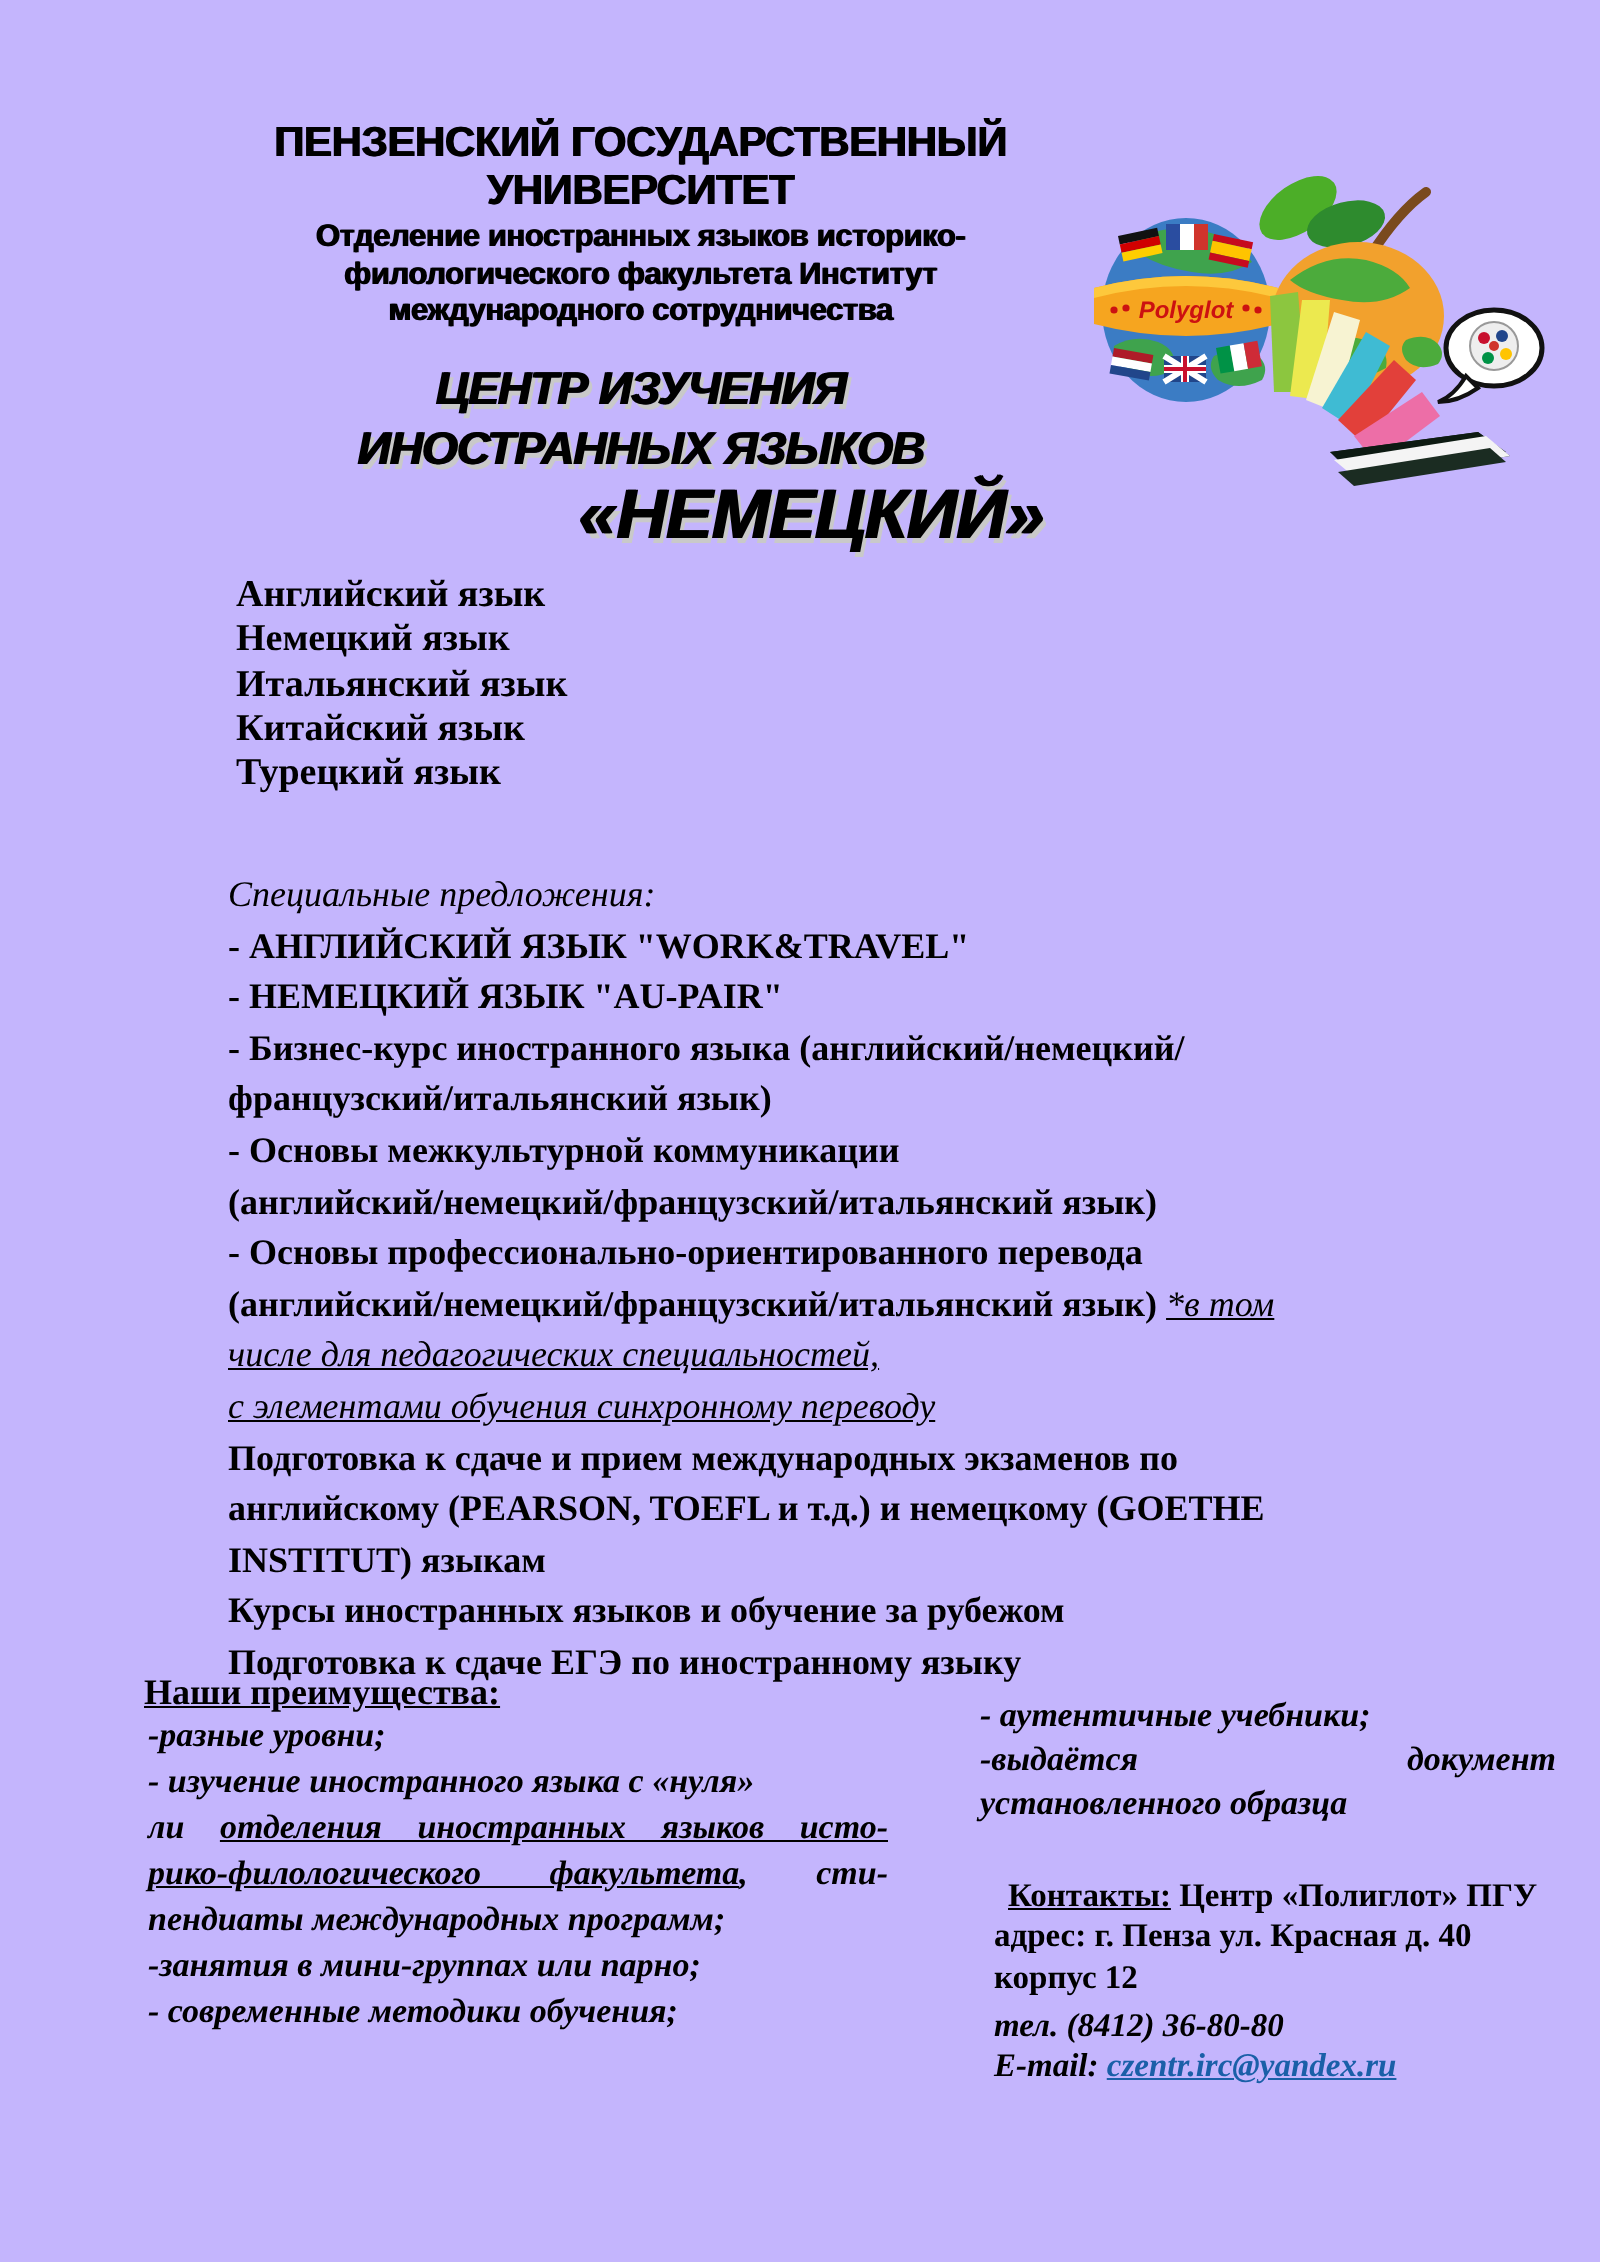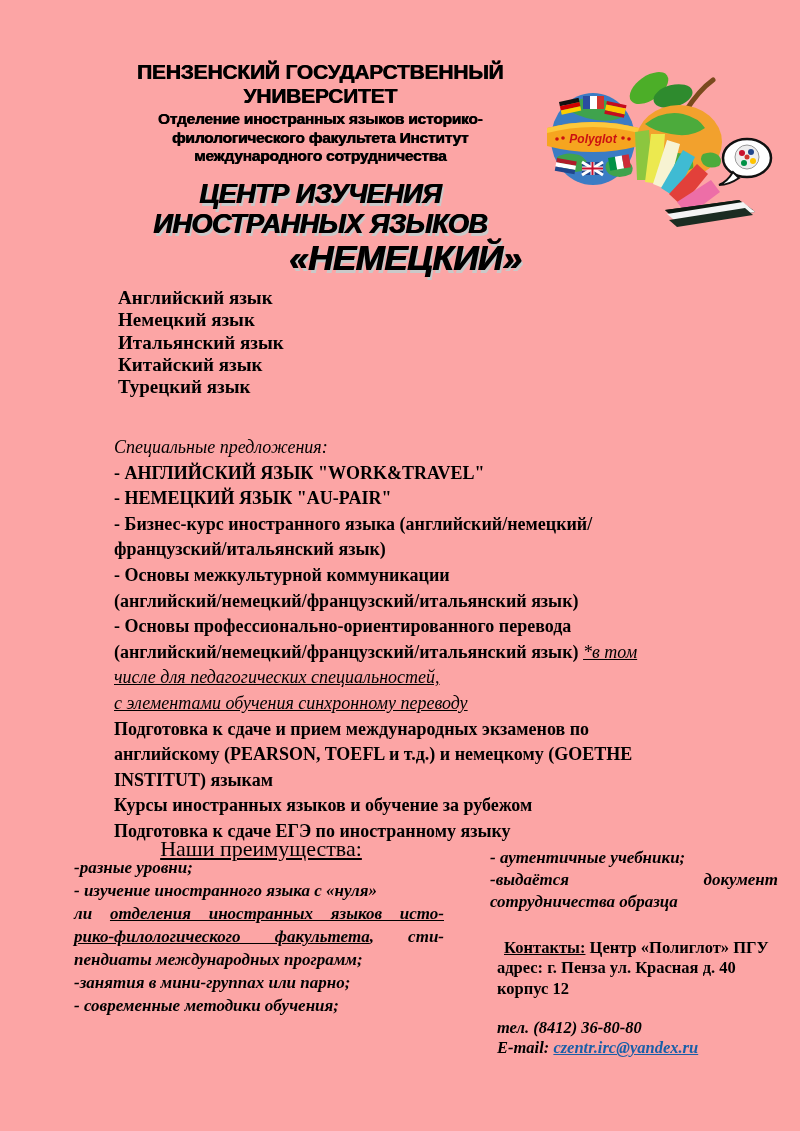--- a/index.html
+++ b/index.html
@@ -1,63 +1,63 @@
 <!DOCTYPE html>
 <html><head>
 <meta charset="utf-8">
 <style>
   * { margin:0; padding:0; box-sizing:border-box; }
   html,body { background:#fff; }
   .page {
-    position:relative; width:800px; height:1131px; background:#fca5a5;
+    position:relative; width:800px; height:1131px; background:#c4b5fd;
     font-family:"Liberation Serif", serif; color:#000; overflow:hidden;
   }
   
   .header-block { position:absolute; left:65px; top:60px; width:510px; text-align:center; }
   .u-heavy {
     font-family:"Liberation Sans", sans-serif; font-weight:bold;
     letter-spacing:-0.2px; text-shadow:0.7px 0 currentColor;
   }
   .university-line { font-size:21px; line-height:24px; }
   .department-line { font-size:15.5px; line-height:18.5px; }
   .department-block { margin-top:2px; }
   .center-title-block { margin-top:13px; }
   .center-title-line {
     font-family:"Liberation Sans", sans-serif; font-weight:bold; font-style:italic;
-    font-size:27px; line-height:30px; letter-spacing:-0.5px;
+    font-size:23px; line-height:30px; letter-spacing:-0.5px;
     text-shadow:1px 0 currentColor, 2.5px 2.5px 0 #c9c9c9;
   }
   .center-title-line3 { font-size:35px; line-height:38px; position:relative; left:85px; }
   
-  .logo { position:absolute; left:545px; top:62px; width:230px; height:180px; }
+  .logo { position:absolute; left:545px; top:78px; width:230px; height:180px; }
   
   .languages { position:absolute; left:118px; top:287px; width:622px; 
     font-size:19px; line-height:22.3px; font-weight:bold; }
   
   .offers { position:absolute; left:114px; top:435px; width:600px;
     font-size:18px; line-height:25.6px; }
   .offers .b { font-weight:bold; }
   .offers .it { font-style:italic; font-weight:normal; }
   .offers .itu { font-style:italic; font-weight:normal; text-decoration:underline; }
   
-  .adv-title { position:absolute; left:72px; top:836px; width:378px; text-align:center;
-    font-size:22px; font-weight:normal; }
+  .adv-title { position:absolute; left:72px; top:836px; width:378px; 
+    font-size:18px; font-weight:bold; }
   .adv-title span { text-decoration:underline; }
   .left-col { position:absolute; left:74px; top:856px; width:370px;
     font-size:17px; line-height:23px; font-weight:bold; font-style:italic; }
   .jline { text-align:justify; text-align-last:justify; }
   .u { text-decoration:underline; }
   .right-col { position:absolute; left:490px; top:847px; width:288px;
     font-size:17px; line-height:22px; font-weight:bold; font-style:italic; }
   .spread { display:flex; justify-content:space-between;align-items:flex-end; }
   
   .contacts { position:absolute; left:497px; top:938px; width:300px;
     font-size:16.5px; line-height:20.3px; font-weight:bold; }
   .contacts .indent { padding-left:7px; }
-  .contacts .tel-block { margin-top:19px; font-style:italic; }
+  .contacts .tel-block { margin-top:4px; font-style:italic; }
   .email-link { font-style:italic; text-decoration:underline; cursor:pointer; }
 </style>
 </head>
 <body>
 
 <div class="page">
 
   <div class="header-block">
     <div class="u-heavy university-line">ПЕНЗЕНСКИЙ ГОСУДАРСТВЕННЫЙ</div>
     <div class="u-heavy university-line">УНИВЕРСИТЕТ</div>
@@ -203,21 +203,21 @@
     <div>-занятия в мини-группах или парно;</div>
     <div>- современные методики обучения;</div>
   </div>
 
   <div class="right-col">
     <div>- аутентичные учебники;</div>
     <div class="spread">
         <span>-выдаётся</span>
         <span>документ</span>
       </div>
-    <div>сотрудничества образца</div>
+    <div>установленного образца</div>
   </div>
 
   <div class="contacts">
     <div class="indent"><span class="u">Контакты:</span><span> Центр «Полиглот» ПГУ</span></div>
     <div>адрес: г. Пенза ул. Красная д. 40</div>
     <div>корпус 12</div>
     <div class="tel-block">тел. (8412) 36-80-80</div>
     <div><span style="font-style:italic">E-mail: </span><a class="email-link" style="color: rgb(26, 95, 168);">czentr.irc@yandex.ru</a></div>
   </div>
 

